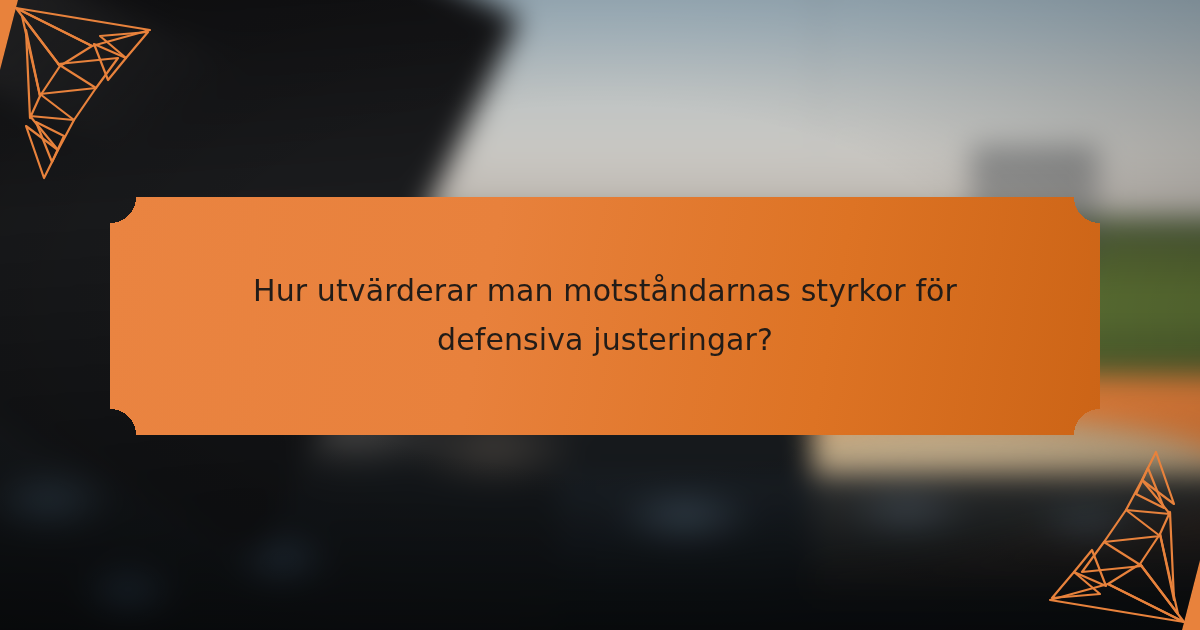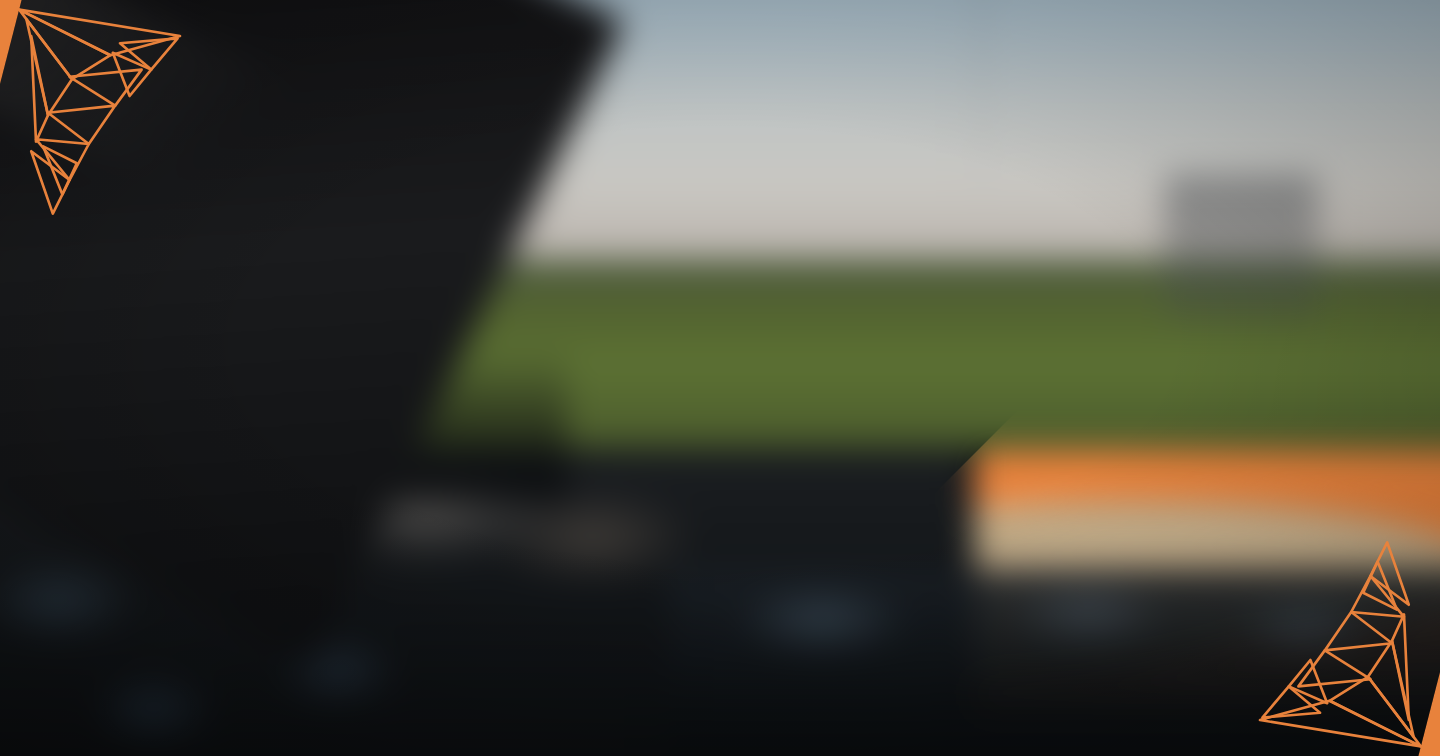--- a/index.html
+++ b/index.html
@@ -190,20 +190,23 @@
       <path d="M58 64 L118 58 L96 88 Z"></path>
       <path d="M40 94 L96 88 L74 120 Z"></path>
       <path d="M30 116 L74 120 L58 150 Z"></path>
       <path d="M26 126 L58 150 L44 178 Z"></path>
       <path d="M100 36 L148 32 L126 58 Z"></path>
       <path d="M94 44 L126 58 L108 80 Z"></path>
       <path d="M36 122 L64 136 L52 162 Z"></path>
     </g>
   </svg>
 
+  <div class="card" style="mask-image: radial-gradient(26px at left top, transparent 26px, rgb(0, 0, 0) 26px), radial-gradient(26px at right top, transparent 26px, rgb(0, 0, 0) 26px), radial-gradient(26px at left bottom, transparent 26px, rgb(0, 0, 0) 26px), radial-gradient(26px at right bottom, transparent 26px, rgb(0, 0, 0) 26px); mask-composite: intersect, intersect, intersect;">
+    <div class="card-title">Hur utvärderar man motståndarnas styrkor för defensiva justeringar?</div>
+  </div>
 
   <svg style="position:absolute;left:110px;top:197px;width:990px;height:238px;pointer-events:none" viewBox="0 0 990 238">
     <defs>
       <mask id="cut">
         <rect x="0" y="0" width="990" height="238" fill="#fff"></rect>
         <path d="M0 0 L26 0 A26 26 0 0 0 0 26 Z" fill="#000"></path>
         <path d="M990 0 L964 0 A26 26 0 0 1 990 26 Z" fill="#000"></path>
         <path d="M0 238 L0 212 A26 26 0 0 0 26 238 Z" fill="#000"></path>
         <path d="M990 238 L990 212 A26 26 0 0 1 964 238 Z" fill="#000"></path>
       </mask>

